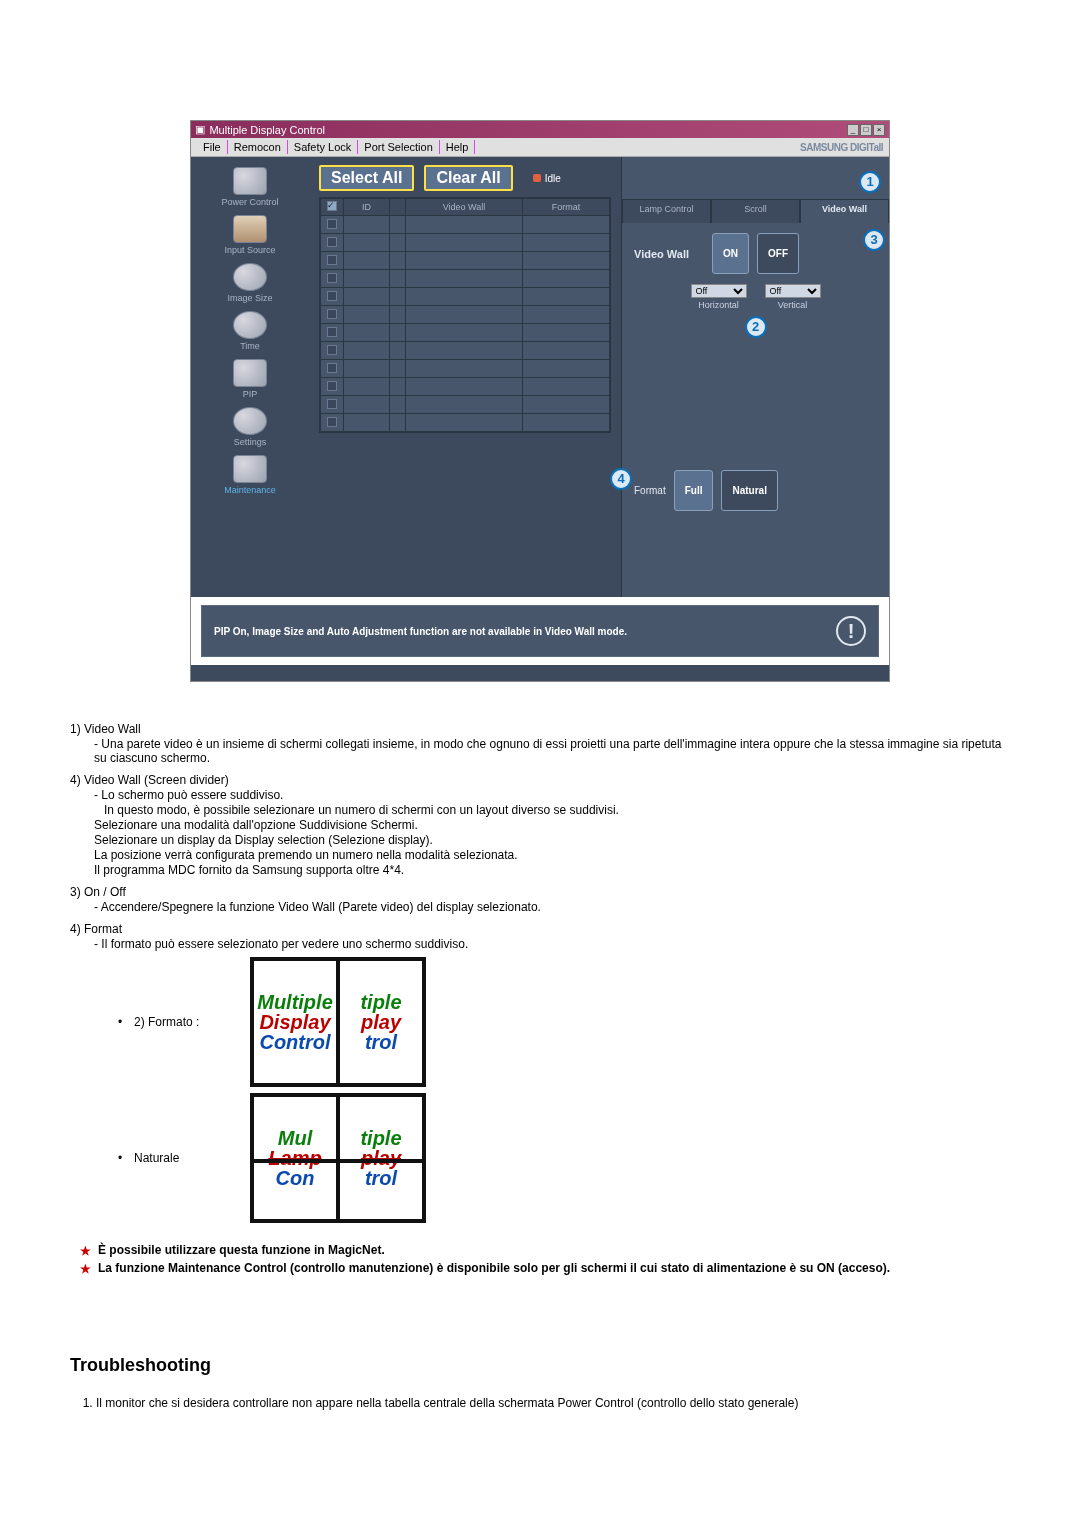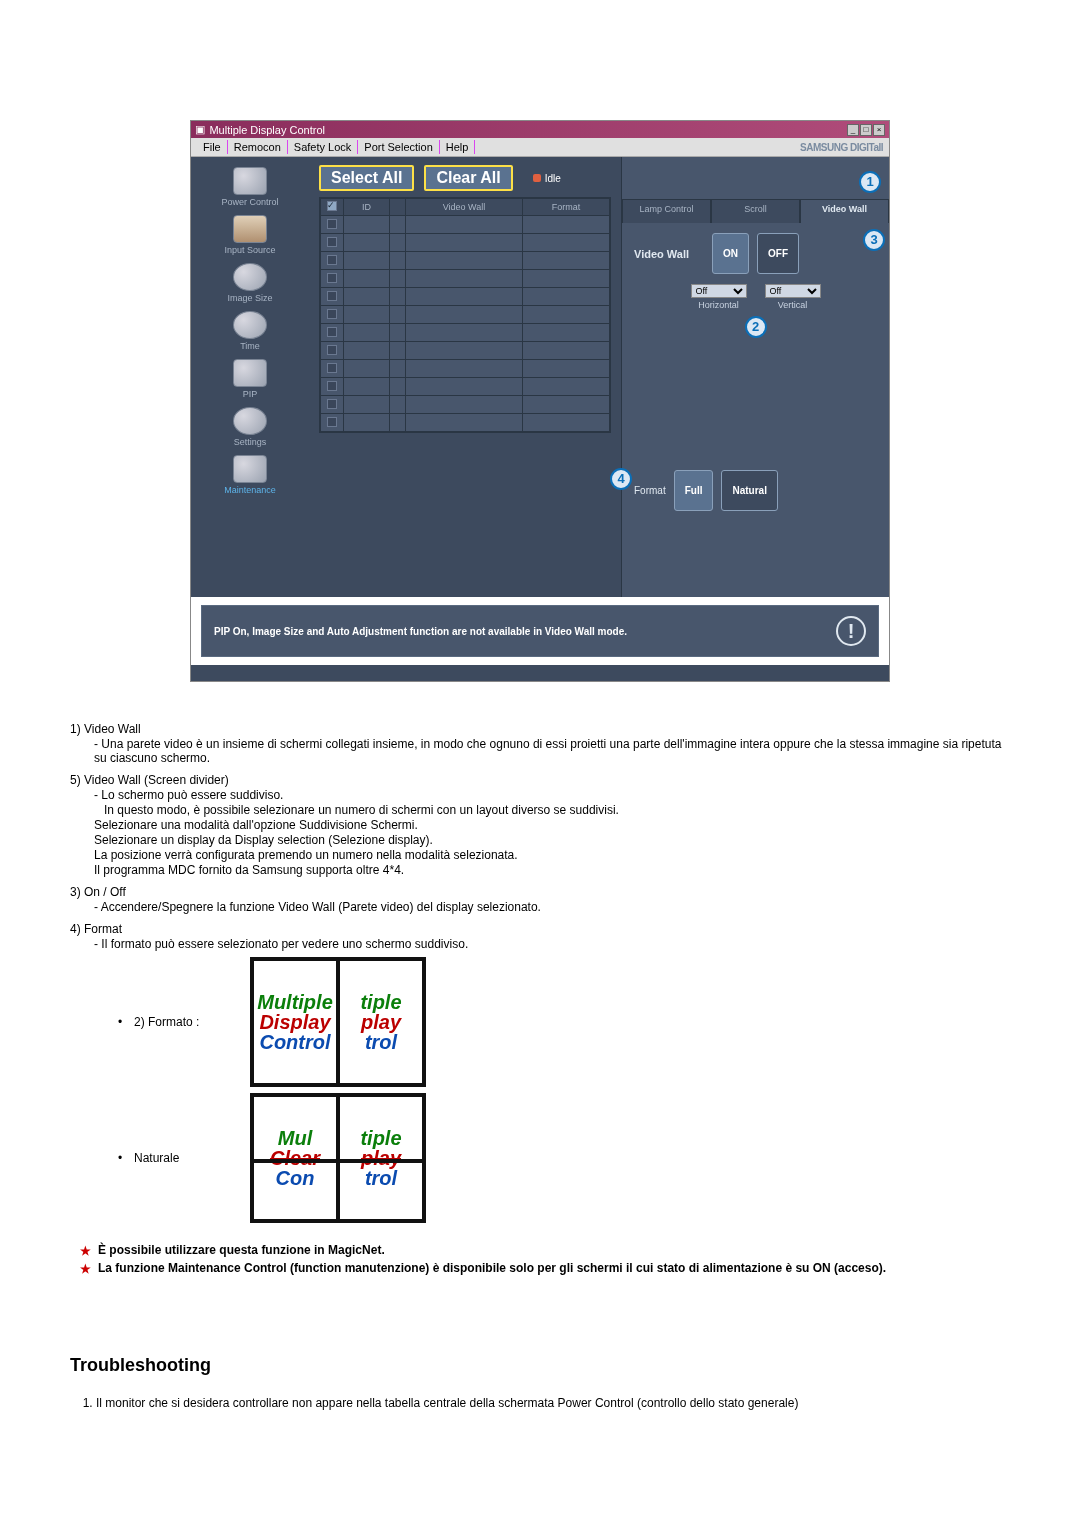--- a/index.html
+++ b/index.html
@@ -303,21 +303,21 @@
 
 <div class="content">
   <ol class="main">
     <li class="itm">
       <div>1) Video Wall</div>
       <ul class="sub">
             <li class="dash">Una parete video è un insieme di schermi collegati insieme, in modo che ognuno di essi proietti una parte dell'immagine intera oppure che la stessa immagine sia ripetuta su ciascuno schermo.</li>
           </ul>
     </li>
     <li class="itm">
-      <div>5) Video Wall (Screen divider)</div>
+      <div>4) Video Wall (Screen divider)</div>
       <ul class="sub">
         <li class="dash">Lo schermo può essere suddiviso.</li>
         <li style="padding-left:10px">In questo modo, è possibile selezionare un numero di schermi con un layout diverso se suddivisi.</li>
       </ul>
       <ul class="bull sub">
         <li>Selezionare una modalità dall'opzione Suddivisione Schermi.</li>
         <li>Selezionare un display da Display selection (Selezione display).</li>
         <li>La posizione verrà configurata premendo un numero nella modalità selezionata.</li>
         <li>Il programma MDC fornito da Samsung supporta oltre 4*4.</li>
       </ul>
@@ -348,36 +348,36 @@
                 <span class="word w3">trol</span>
               </div>
         </div>
       </div>
       <div class="fmt-row">
         <div class="txt">Naturale</div>
         <div class="fmt-img nat">
           <div class="over" style="top:62px"></div>
           <div class="half">
                 <span class="word w1">Mul</span>
-                <span class="word" style="text-decoration:line-through">Clear</span>
+                <span class="word" style="text-decoration:line-through">Lamp</span>
                 <span class="word w3">Con</span>
               </div>
           <div class="half">
                 <span class="word w1">tiple</span>
                 <span class="word" style="text-decoration:line-through">play</span>
                 <span class="word w3">trol</span>
               </div>
         </div>
       </div>
     </li>
   </ol>
 
   <div class="starblock">
     <p>È possibile utilizzare questa funzione in MagicNet.</p>
-    <p>La funzione Maintenance Control (function manutenzione) è disponibile solo per gli schermi il cui stato di alimentazione è su ON (acceso).</p>
+    <p>La funzione Maintenance Control (controllo manutenzione) è disponibile solo per gli schermi il cui stato di alimentazione è su ON (acceso).</p>
   </div>
 
   <h2 class="ts">Troubleshooting</h2>
   <ol class="ts-list">
     <li>Il monitor che si desidera controllare non appare nella tabella centrale della schermata Power Control (controllo dello stato generale)</li>
   </ol>
 </div>
 
 </div>
 

